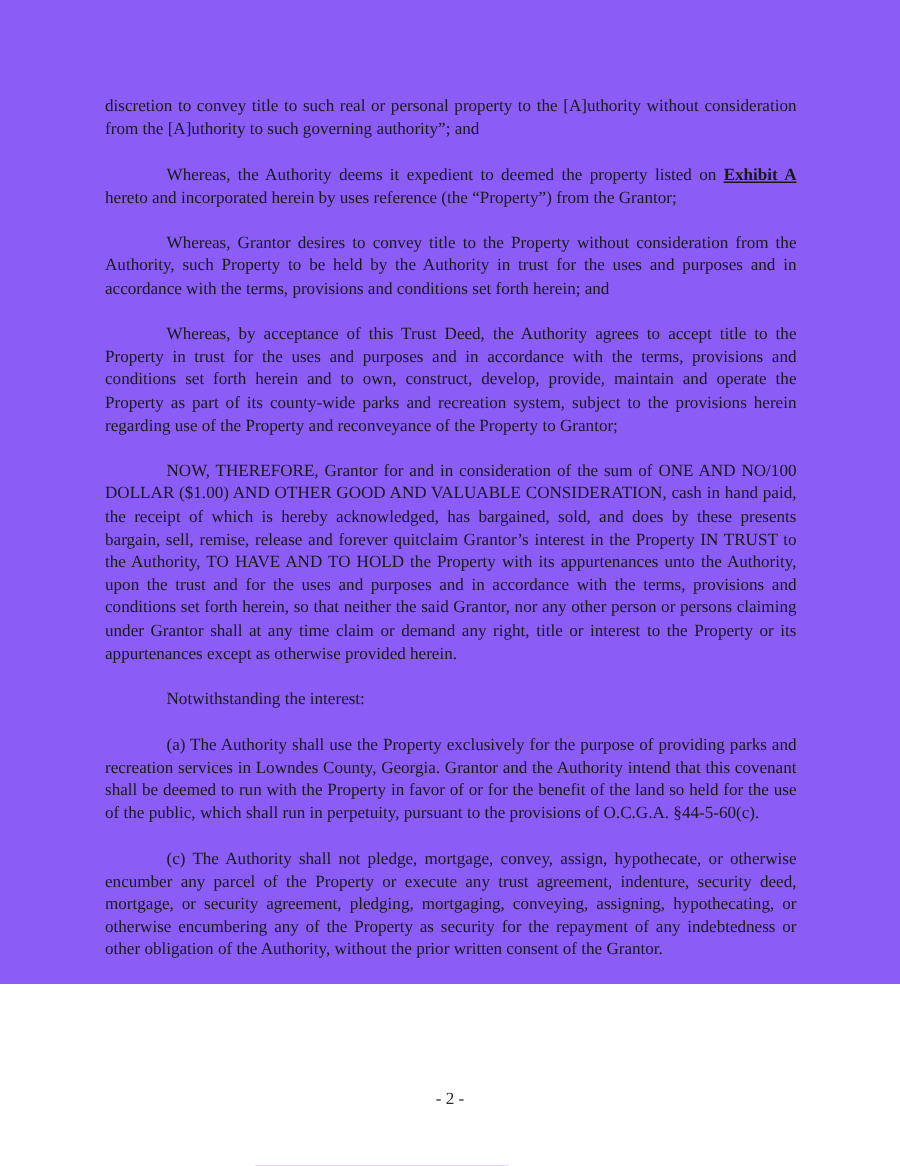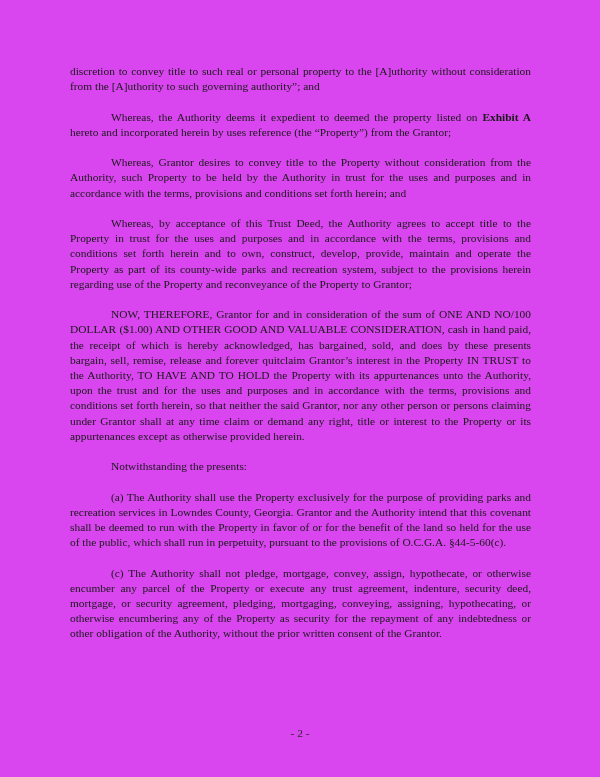--- a/index.html
+++ b/index.html
@@ -13,22 +13,22 @@
     height: 777px;
     position: relative;
     font-family: "Liberation Serif", "DejaVu Serif", serif;
     overflow: hidden;
   }
 
   #page {
     position: absolute;
     left: 0; top: 0;
     width: 600px;
-    height: 777px;
-    background: #d946ef;
+    height: 656px;
+    background: #8b5cf6;
   }
 
   
   #body-text {
     position: absolute;
     left: 70px;
     top: 64px;
     width: 461px;
   }
 
@@ -47,20 +47,21 @@
   p.cont { text-indent: 0; }
 
   
   p.indent { text-indent: 41px; }
 
   
   p.gap { margin-top: 15.2px; }
 
   .bold-underline {
     font-weight: bold;
+    text-decoration: underline;
     text-underline-offset: 1px;
   }
 
   #footer {
     position: absolute;
     left: 0;
     top: 726px;
     width: 600px;
     text-align: center;
     font-size: 11.4px;
@@ -79,21 +80,21 @@
     <p class="para cont">discretion to convey title to such real or personal property to the [A]uthority without consideration from the [A]uthority to such governing authority”; and</p>
 
     <p class="para indent gap"><span>Whereas, the Authority deems it expedient to deemed the property listed on </span><span class="bold-underline">Exhibit A</span><span> hereto and incorporated herein by uses reference (the “Property”) from the Grantor;</span></p>
 
     <p class="para indent gap">Whereas, Grantor desires to convey title to the Property without consideration from the Authority, such Property to be held by the Authority in trust for the uses and purposes and in accordance with the terms, provisions and conditions set forth herein; and</p>
 
     <p class="para indent gap">Whereas, by acceptance of this Trust Deed, the Authority agrees to accept title to the Property in trust for the uses and purposes and in accordance with the terms, provisions and conditions set forth herein and to own, construct, develop, provide, maintain and operate the Property as part of its county-wide parks and recreation system, subject to the provisions herein regarding use of the Property and reconveyance of the Property to Grantor;</p>
 
     <p class="para indent gap">NOW, THEREFORE, Grantor for and in consideration of the sum of ONE AND NO/100 DOLLAR ($1.00) AND OTHER GOOD AND VALUABLE CONSIDERATION, cash in hand paid, the receipt of which is hereby acknowledged, has bargained, sold, and does by these presents bargain, sell, remise, release and forever quitclaim Grantor’s interest in the Property IN TRUST to the Authority, TO HAVE AND TO HOLD the Property with its appurtenances unto the Authority, upon the trust and for the uses and purposes and in accordance with the terms, provisions and conditions set forth herein, so that neither the said Grantor, nor any other person or persons claiming under Grantor shall at any time claim or demand any right, title or interest to the Property or its appurtenances except as otherwise provided herein.</p>
 
-    <p class="para indent gap">Notwithstanding the presents:</p>
+    <p class="para indent gap">Notwithstanding the interest:</p>
 
     <p class="para indent gap">(a) The Authority shall use the Property exclusively for the purpose of providing parks and recreation services in Lowndes County, Georgia.  Grantor and the Authority intend that this covenant shall be deemed to run with the Property in favor of or for the benefit of the land so held for the use of the public, which shall run in perpetuity, pursuant to the provisions of O.C.G.A. §44-5-60(c).</p>
 
 
     <p class="para indent gap">(c) The Authority shall not pledge, mortgage, convey, assign, hypothecate, or otherwise encumber any parcel of the Property or execute any trust agreement, indenture, security deed, mortgage, or security agreement, pledging, mortgaging, conveying, assigning, hypothecating, or otherwise encumbering any of the Property as security for the repayment of any indebtedness or other obligation of the Authority, without the prior written consent of the Grantor.</p>
 
   </div>
 
   <div id="footer">- 2 -</div>
 

